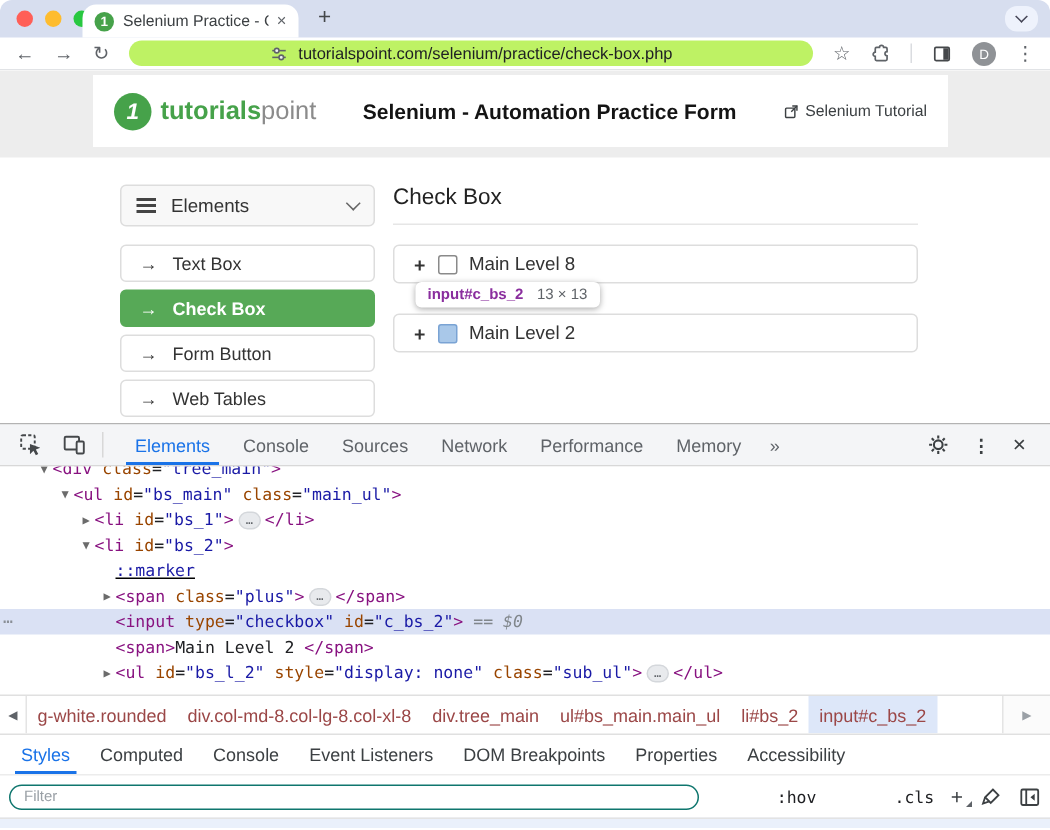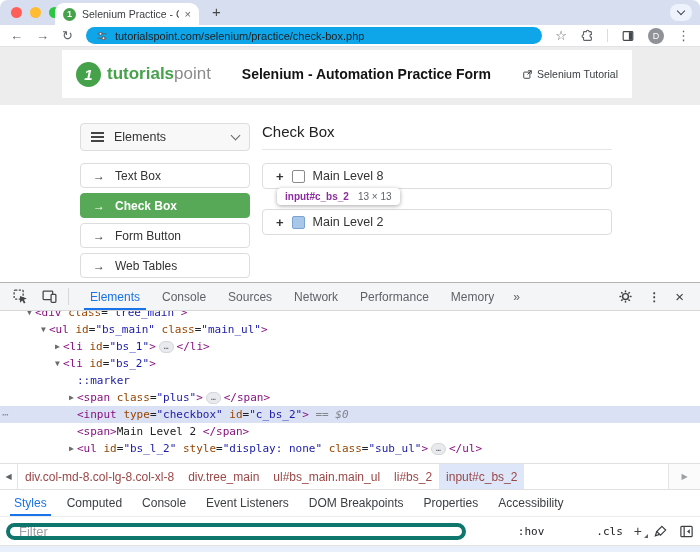--- a/index.html
+++ b/index.html
@@ -20,22 +20,22 @@
   .tab-title { font-size:10.5px; color:#3c4043; white-space:nowrap; overflow:hidden; flex:1; }
   .tab-close { font-size:11px; color:#5f6368; line-height:1; }
   .newtab { position:absolute; left:212px; top:3px; font-size:15px; color:#44474a; }
   .strip-chev { position:absolute; right:8px; top:4px; width:22px; height:17px; background:#eef2fc;
                 border-radius:8px; display:flex; align-items:center; justify-content:center; }
   .chev-dn { width:6px; height:6px; border-right:1.4px solid #445; border-bottom:1.4px solid #445;
              transform:rotate(45deg); margin-top:-3px; }
   .toolbar { height:22px; background:#fff; border-bottom:1px solid #e1e3e6; display:flex; align-items:center;
              padding:0 10px; gap:13px; }
   .navic { font-size:13px; color:#5f6368; line-height:1; }
-  .addr { width:486px; height:17px; background:#0ea5e9; border-radius:9px; display:flex; align-items:center;
-          gap:7px; padding:0 10px; }
+  .addr { width:486px; height:17px; background:#bef264; border-radius:9px; display:flex; align-items:center;
+          gap:7px; padding:0 10px;justify-content:center; }
   .addr-url { font-size:11px; color:#202124; white-space:nowrap; overflow:hidden; }
   .tb-right { margin-left:auto; display:flex; align-items:center; gap:13px; }
   .vdiv { width:1px; height:13px; background:#dadce0; }
   .avatar { width:16px; height:16px; border-radius:50%; background:#8f9296; color:#fff; font-size:9px;
             display:flex; align-items:center; justify-content:center; }
   
   .page { height:235px; position:relative; background:#fff; overflow:hidden; }
   .band { height:58px; background:#ededed; position:relative; }
   .hcard { position:absolute; left:62px; top:3px; width:570px; height:48px; background:#fff;
            display:flex; align-items:center; padding:0 14px; }
@@ -103,21 +103,21 @@
   .crumb { display:flex; align-items:center; padding:0 7px; color:#9b4747; white-space:nowrap; }
   .crumb.selected { background:#dde7f9; }
   .crumb-nav.right { border-right:none; border-left:1px solid #e4e4e4; width:32px; background:#fbfbfb; color:#9aa0a6; }
   .stylebar { height:27px; min-height:27px; border-top:1px solid #e0e0e0; display:flex; align-items:stretch;
               background:#fff; padding-left:4px; }
   .stab { display:flex; align-items:center; padding:0 10px; font-size:12px; color:#3c4043; position:relative; }
   .stab.active { color:#1a73e8; }
   .stab.active::after { content:""; position:absolute; left:6px; right:6px; bottom:0; height:2px; background:#1a73e8; }
   .filterrow { height:29px; min-height:29px; display:flex; align-items:center; padding:0 6px; gap:11px;
                background:#fff; border-top:1px solid #ececec; }
-  .filter { width:503px; height:17px; border:4px solid #0f766e; border-radius:9px; font-size:13px; padding:0 9px;
+  .filter { width:503px; height:17px; border:1px solid #0f766e; border-radius:9px; font-size:10px; padding:0 9px;
             color:#202124; outline:none; font-family:"Liberation Sans", sans-serif; }
   .filter::placeholder { color:#9aa0a6; }
   .pseudo-toggle { font-family:"DejaVu Sans Mono", monospace; font-size:11px; color:#202124;margin-left:41px; }
   .plusbtn { font-size:14px; color:#3c4043; position:relative; line-height:1; }
   .plusbtn::after { content:""; position:absolute; right:-6px; bottom:0; border-left:4px solid transparent;
                     border-bottom:4px solid #5f6368; }
   .bstrip { height:7px; background:#eaf0fb; border-top:1px solid #e3e3e3; margin-top:auto; }
   svg { display:block; }
 </style>
 </head>
@@ -293,31 +293,32 @@
       <span class="dt-close">×</span>
     </div>
   </div>
 
   <div class="dom">
     <div class="dom-inner" id="dom-tree">
         <div class="dom-row" style="padding-left: 24px;"><span class="arrow">▼</span><span class="tg">&lt;div</span><span class="pl"> </span><span class="at">class</span><span class="pl">=</span><span class="vl">"tree_main"</span><span class="tg">&gt;</span></div>
         <div class="dom-row" style="padding-left: 38px;"><span class="arrow">▼</span><span class="tg">&lt;ul</span><span class="pl"> </span><span class="at">id</span><span class="pl">=</span><span class="vl">"bs_main"</span><span class="pl"> </span><span class="at">class</span><span class="pl">=</span><span class="vl">"main_ul"</span><span class="tg">&gt;</span></div>
         <div class="dom-row" style="padding-left: 52px;"><span class="arrow">▶</span><span class="tg">&lt;li</span><span class="pl"> </span><span class="at">id</span><span class="pl">=</span><span class="vl">"bs_1"</span><span class="tg">&gt;</span><span class="el">…</span><span class="tg">&lt;/li&gt;</span></div>
         <div class="dom-row" style="padding-left: 52px;"><span class="arrow">▼</span><span class="tg">&lt;li</span><span class="pl"> </span><span class="at">id</span><span class="pl">=</span><span class="vl">"bs_2"</span><span class="tg">&gt;</span></div>
-        <div class="dom-row" style="padding-left: 66px;"><span class="arrow"></span><span class="ps">::marker</span></div>
+        <div class="dom-row" style="padding-left: 66px; text-decoration: underline;"><span class="arrow"></span><span class="ps">::marker</span></div>
         <div class="dom-row" style="padding-left: 66px;"><span class="arrow">▶</span><span class="tg">&lt;span</span><span class="pl"> </span><span class="at">class</span><span class="pl">=</span><span class="vl">"plus"</span><span class="tg">&gt;</span><span class="el">…</span><span class="tg">&lt;/span&gt;</span></div>
         <div class="dom-row hl" style="padding-left: 66px;"><span class="gutter">⋯</span><span class="arrow"></span><span class="tg">&lt;input</span><span class="pl"> </span><span class="at">type</span><span class="pl">=</span><span class="vl">"checkbox"</span><span class="pl"> </span><span class="at">id</span><span class="pl">=</span><span class="vl">"c_bs_2"</span><span class="tg">&gt;</span><span class="dm"> == $0</span></div>
         <div class="dom-row" style="padding-left: 66px;"><span class="arrow"></span><span class="tg">&lt;span&gt;</span><span class="tx">Main Level 2 </span><span class="tg">&lt;/span&gt;</span></div>
         <div class="dom-row" style="padding-left: 66px;"><span class="arrow">▶</span><span class="tg">&lt;ul</span><span class="pl"> </span><span class="at">id</span><span class="pl">=</span><span class="vl">"bs_l_2"</span><span class="pl"> </span><span class="at">style</span><span class="pl">=</span><span class="vl">"display: none"</span><span class="pl"> </span><span class="at">class</span><span class="pl">=</span><span class="vl">"sub_ul"</span><span class="tg">&gt;</span><span class="el">…</span><span class="tg">&lt;/ul&gt;</span></div>
       </div>
   </div>
 
   <div class="crumbbar">
     <span class="crumb-nav">◀</span>
     <div class="crumbs" id="crumbs">
+        <span class="crumb">g-white.rounded</span>
         <span class="crumb">div.col-md-8.col-lg-8.col-xl-8</span>
         <span class="crumb">div.tree_main</span>
         <span class="crumb">ul#bs_main.main_ul</span>
         <span class="crumb">li#bs_2</span>
         <span class="crumb selected">input#c_bs_2</span>
       </div>
     <span class="crumb-nav right">▶</span>
   </div>
 
   <div class="stylebar" id="style-tabs">

